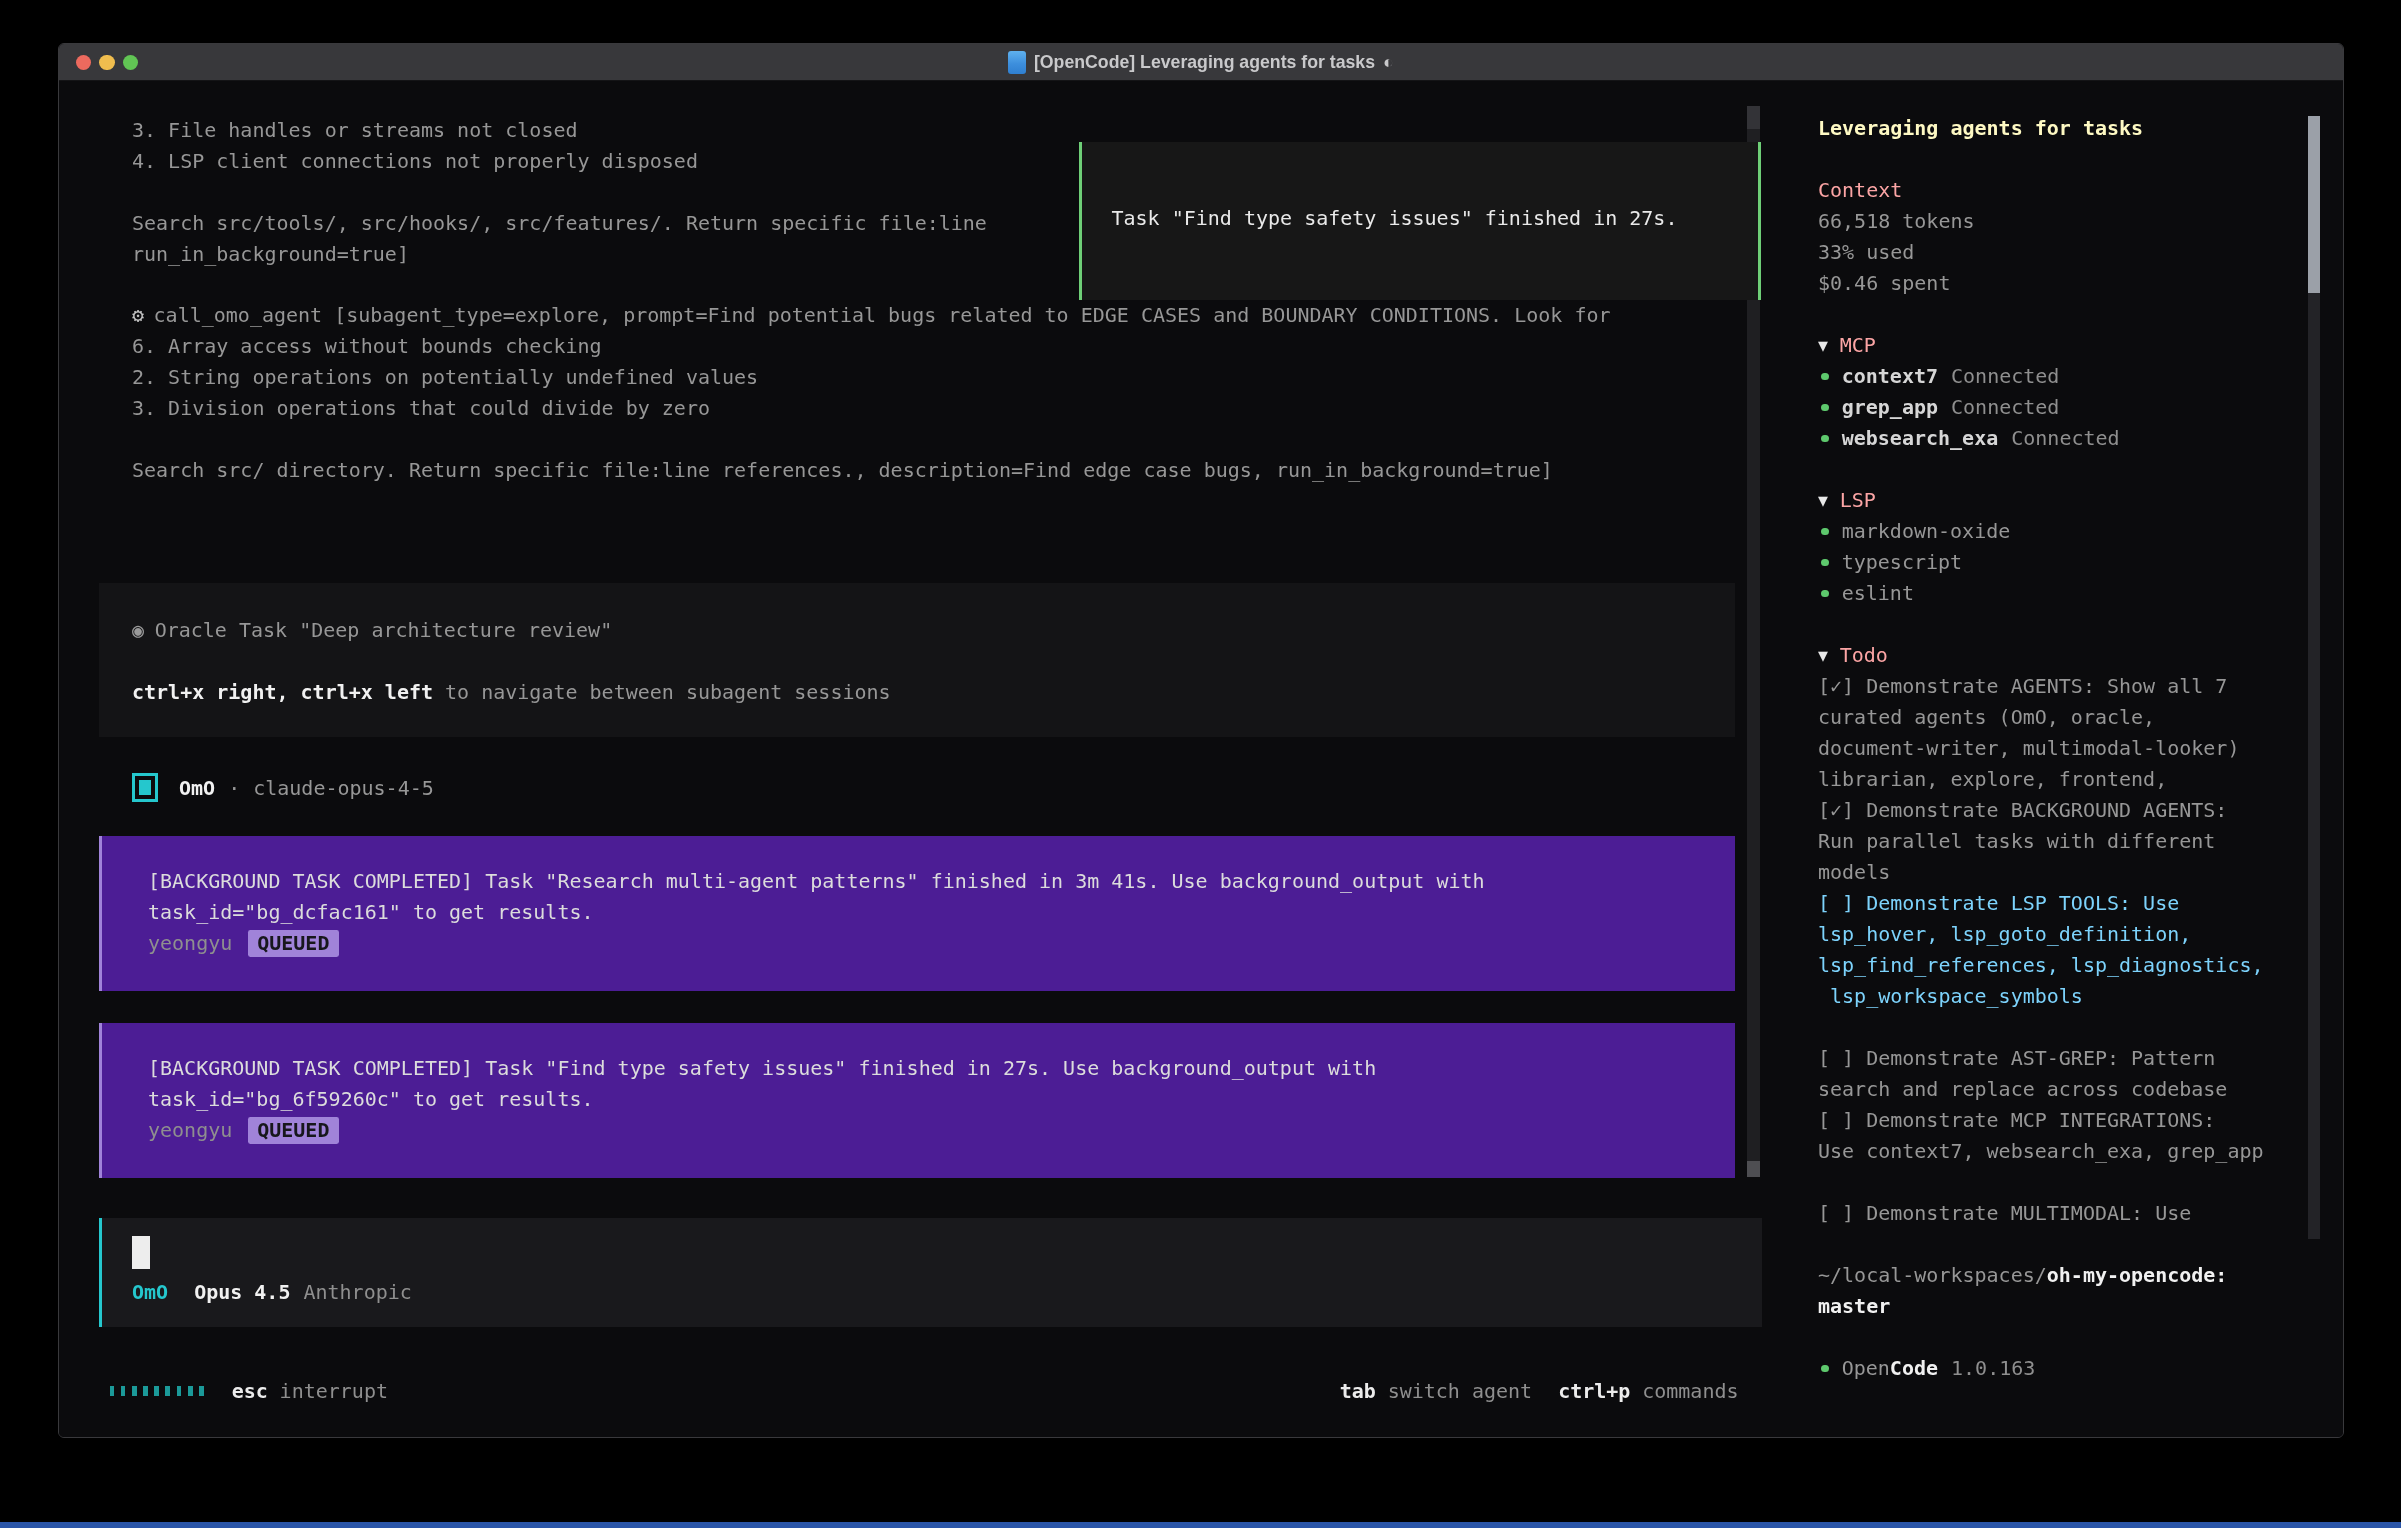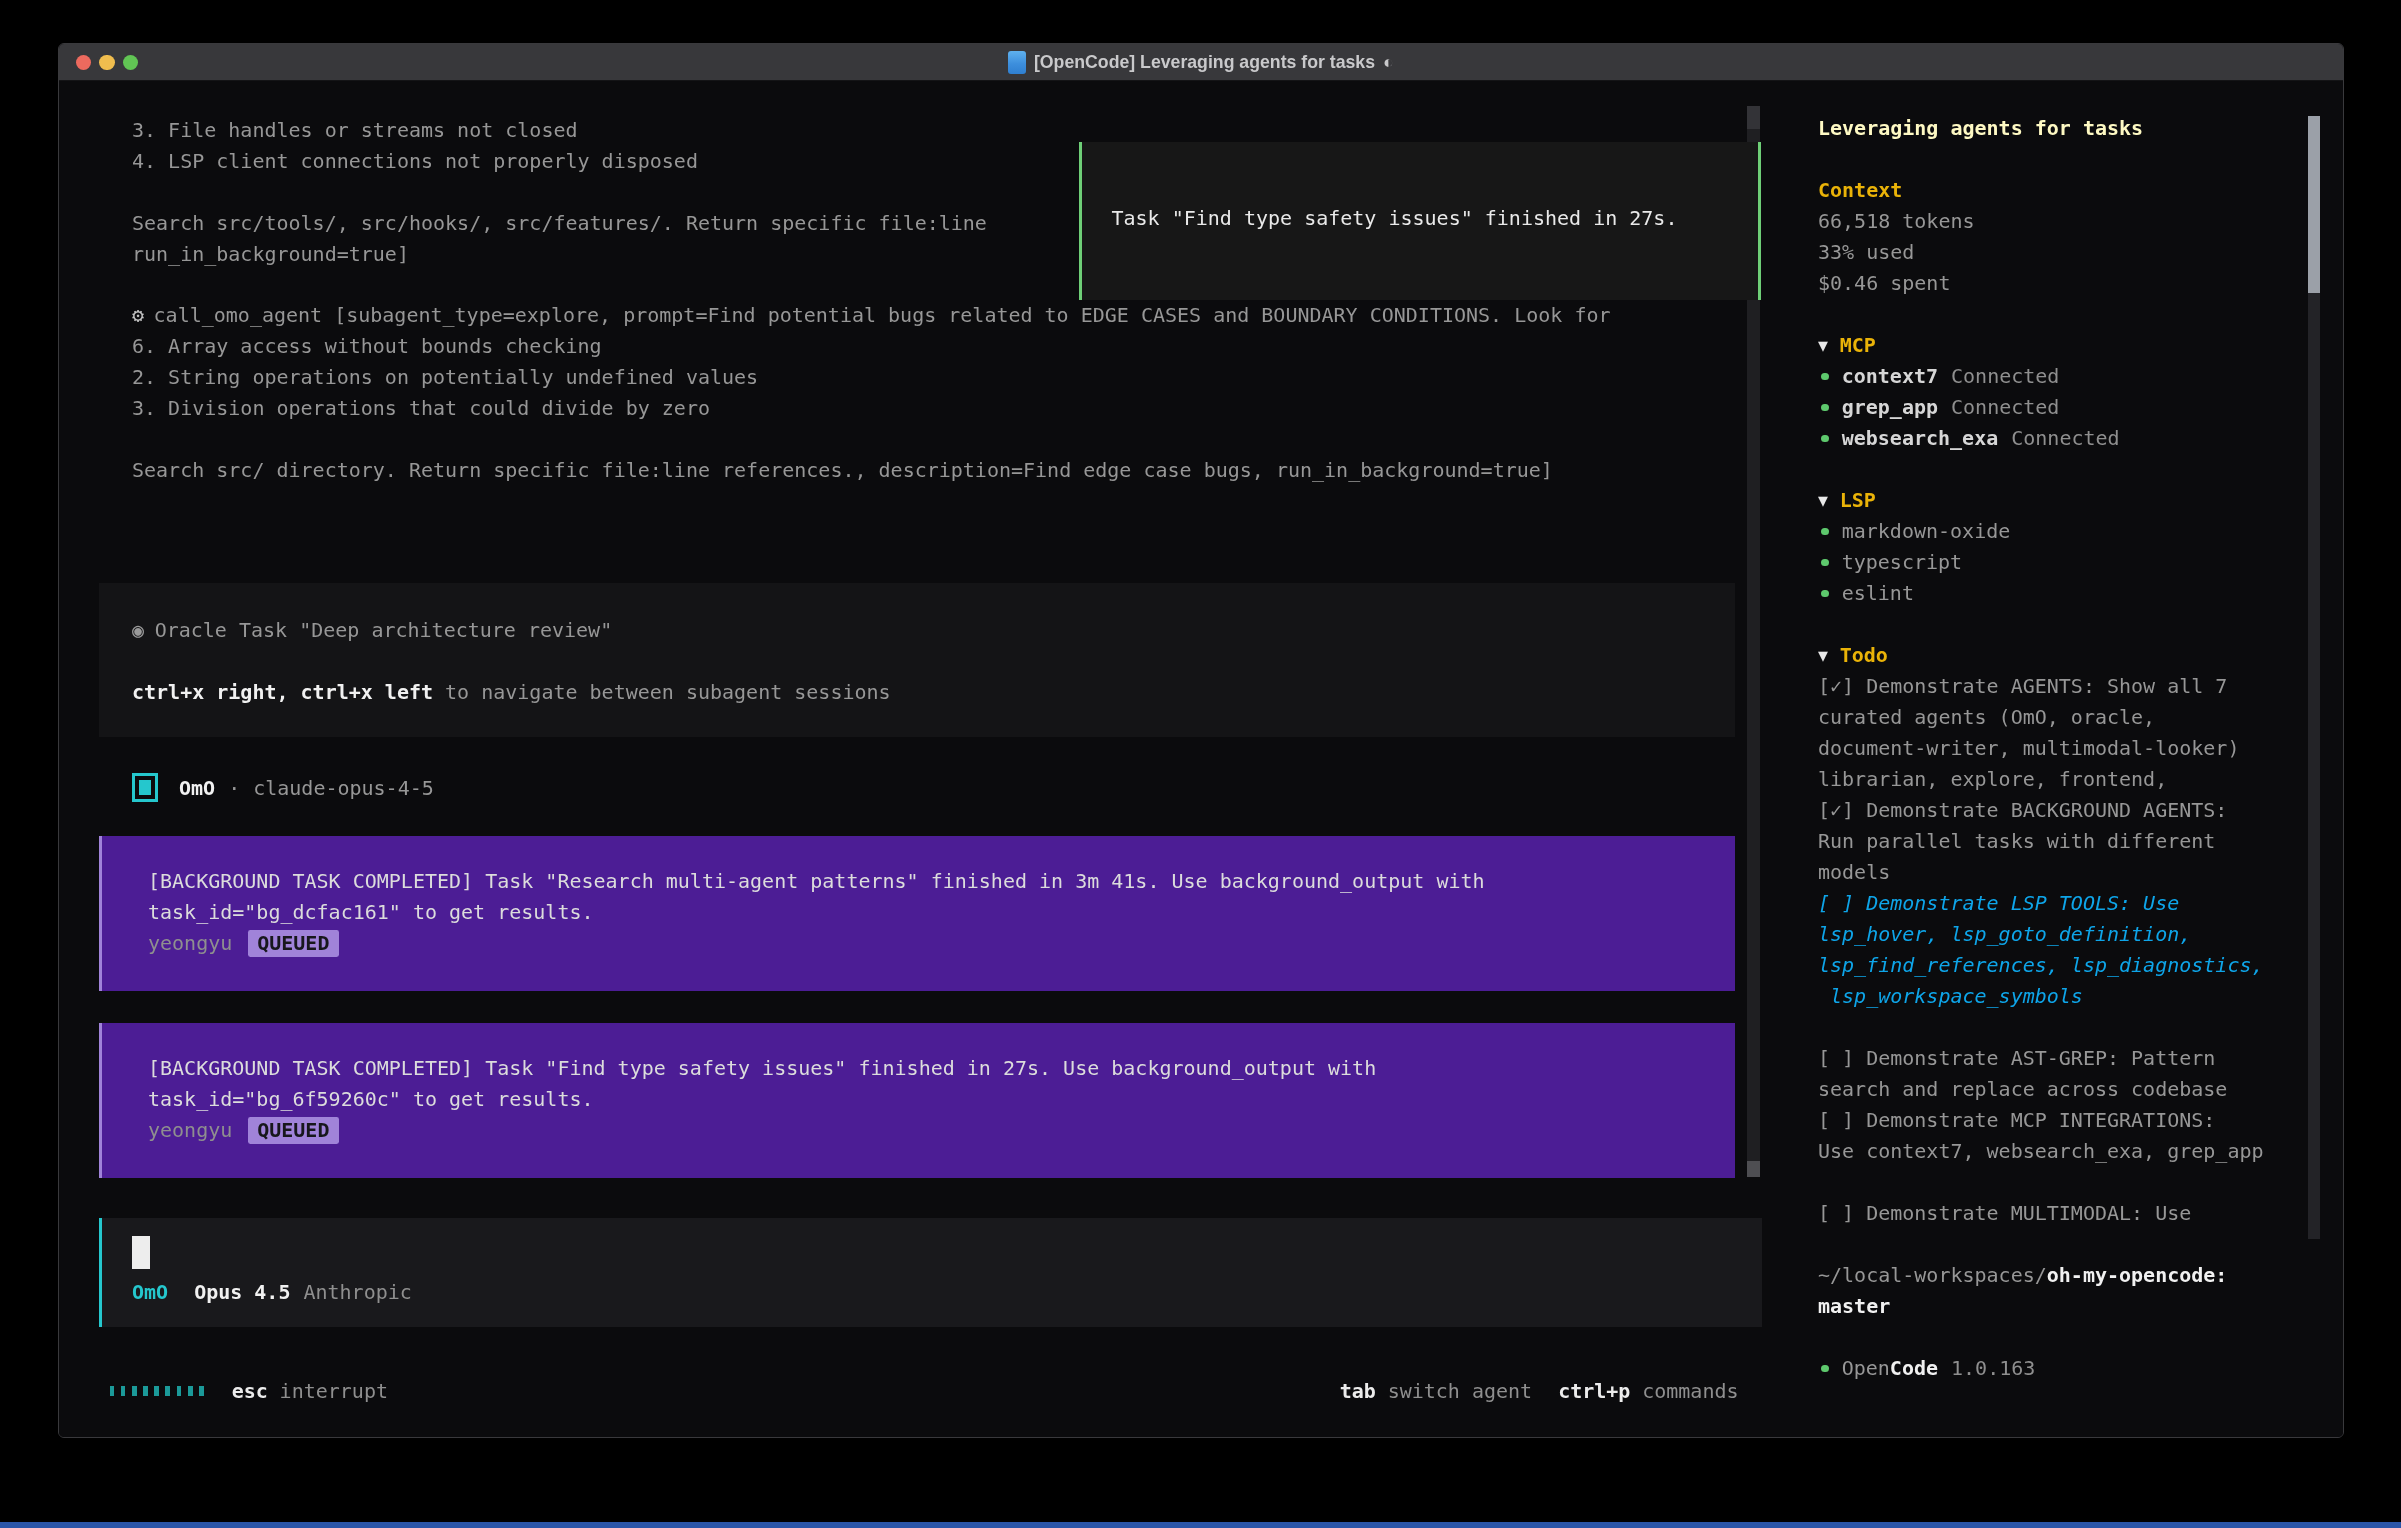--- a/index.html
+++ b/index.html
@@ -77,28 +77,28 @@
   .sb-dim { color:#8f8f8f; margin-left:11.8px; }
   .sb-right { margin-left:auto; display:flex; align-items:center; }
   .sb-key { color:#ececec; font-weight:bold; }
   .sb-key.gap { margin-left:26px; }
 
   
   .sidebar { position:absolute; left:1749px; top:0; width:520px; height:1358px; padding:32px 0 0 10px; }
   .srow { height:31px; line-height:31px; display:flex; align-items:center; white-space:pre; }
   .sgap { height:31px; }
   .st { color:#fef9c3; font-weight:bold; }
-  .shead { color:#eab308; font-weight:bold; }
+  .shead { color:#fca5a5; font-weight:normal; }
   .tri { color:#e9e9e9; font-size:16.5px; margin-right:11.8px; }
   .dot { width:7.7px; height:7.7px; border-radius:50%; background:#5ec96d; display:inline-block; margin:0 13px 0 3px; flex:none; }
   .sname { color:#d6d6d6; font-weight:bold; }
   .sstatus { color:#8f8f8f; margin-left:13px; }
   .sgray { color:#979797; }
   .todo-line { color:#979797; }
-  .todo-line.active { color:#0ea5e9;font-style:italic; }
+  .todo-line.active { color:#7dd3fc; }
   .path-prefix { color:#979797; }
   .path-repo { color:#f1f1f1; font-weight:bold; }
   .ver-open { color:#979797; }
   .ver-code { color:#f1f1f1; font-weight:bold; }
   .ver-num { color:#8f8f8f; margin-left:13px; }
 
   .side-scroll { position:absolute; left:500px; top:35px; width:11.8px; height:1123px; background:#232327; }
   .side-scroll .thumb { position:absolute; top:0; left:0; width:11.8px; height:177px; background:#9ba0a8; }
 </style>
 </head>

